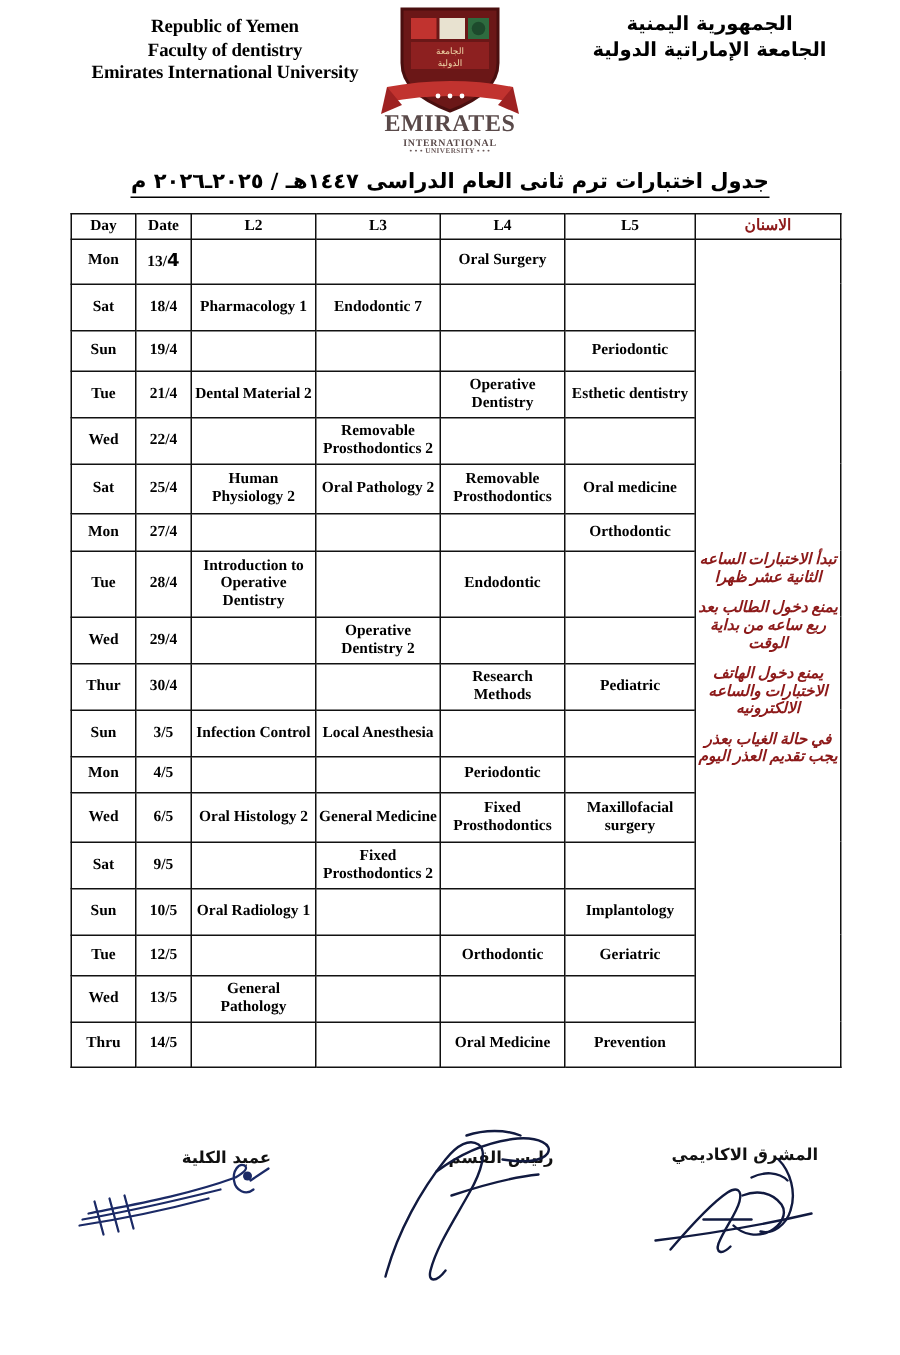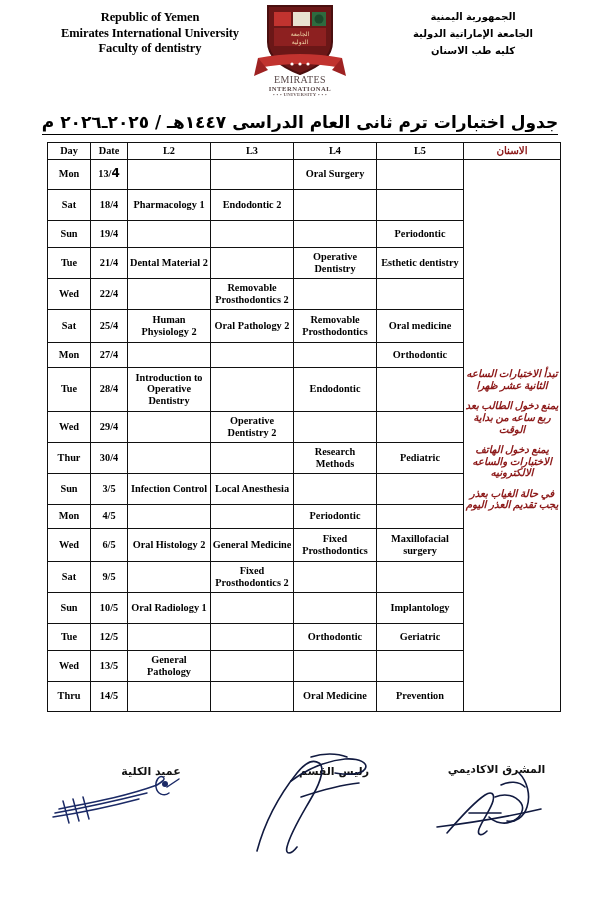--- a/index.html
+++ b/index.html
@@ -31,42 +31,42 @@
     letter-spacing:-0.1px;
   }
   .hdr-ar{
     position:absolute;
     right:22px; top:8px;
     width:210px;
     text-align:center;
     direction:rtl;
     font-family:"DejaVu Sans", sans-serif;
     font-weight:bold;
-    font-size:10px;
+    font-size:13px;
     line-height:17px;
   }
   .logo{
     position:absolute;
     left:50%; top:2px;
     transform:translateX(-50%);
     width:92px;height:96px;
   }
 
   
   .title-wrap{
     position:absolute;
     top:112px; left:0; right:0;
     text-align:center;
   }
   .title{
     display:inline-block;
     direction:rtl;
     font-family:"DejaVu Sans", sans-serif;
     font-weight:bold;
-    font-size:17px;
+    font-size:14px;
     border-bottom:1.3px solid #000;
     padding-bottom:2px;
     letter-spacing:0px;
   }
 
   
   .tbl-wrap{
     position:absolute;
     top:142px;
     left:47px;
@@ -156,22 +156,22 @@
 </style>
 </head>
 <body>
 
 <div class="page">
 
   <div class="header">
 
     <div class="hdr-en">
       <div>Republic of Yemen</div>
+      <div>Faculty of dentistry</div>
       <div>Emirates International University</div>
-      <div>Faculty of dentistry</div>
     </div>
 
     <div class="logo">
       <svg viewBox="0 0 92 96" width="92" height="96" aria-hidden="true">
 
         <path d="M14 4 H78 V40 C78 56 62 66 46 72 C30 66 14 56 14 40 Z" fill="#6b1717" stroke="#4a0f0f" stroke-width="2"></path>
         <rect x="20" y="10" width="17" height="14" fill="#c1332f"></rect>
         <rect x="39" y="10" width="17" height="14" fill="#e8e2d0"></rect>
         <rect x="58" y="10" width="14" height="14" fill="#2e6b3f"></rect>
         <circle cx="65" cy="17" r="4.5" fill="#1d4a2c"></circle>
@@ -180,30 +180,29 @@
         <text x="46" y="42" font-family="DejaVu Sans, sans-serif" font-size="6" fill="#f0d8a8" text-anchor="middle">الدولية</text>
 
         <path d="M4 56 Q46 48 88 56 L88 66 Q46 58 4 66 Z" fill="#c1332f"></path>
         <path d="M4 56 L0 74 L14 68 Z" fill="#9e2222"></path>
         <path d="M88 56 L92 74 L78 68 Z" fill="#9e2222"></path>
         <circle cx="38" cy="62" r="1.6" fill="#fff"></circle>
         <circle cx="46" cy="62" r="1.6" fill="#fff"></circle>
         <circle cx="54" cy="62" r="1.6" fill="#fff"></circle>
       </svg>
       <div style="position:absolute;left:0;top:72px;width:92px;text-align:center;">
-        <div style="font-family:'Liberation Serif',serif;font-weight:normal;font-size:10px;letter-spacing:0.4px;color:#5a4a4a;">EMIRATES</div>
+        <div style="font-family:'Liberation Serif',serif;font-weight:bold;font-size:16px;letter-spacing:0.4px;color:#5a4a4a;">EMIRATES</div>
         <div style="font-family:'Liberation Serif',serif;font-weight:bold;font-size:6.6px;letter-spacing:0.5px;color:#5a4a4a;">INTERNATIONAL</div>
         <div style="font-family:'Liberation Serif',serif;font-weight:bold;font-size:4.8px;letter-spacing:0.3px;color:#6b5a5a;">• • •  UNIVERSITY  • • •</div>
       </div>
     </div>
 
     <div class="hdr-ar">
       <div>الجمهورية اليمنية</div>
       <div>الجامعة الإماراتية الدولية</div>
-      <div>كليه طب الاسنان</div>
     </div>
   </div>
 
   <div class="title-wrap">
     <span class="title">جدول اختبارات ترم ثانى العام الدراسى ١٤٤٧هـ / ٢٠٢٥ـ٢٠٢٦ م</span>
   </div>
 
   <div class="tbl-wrap">
     <table class="sched">
       <colgroup>
@@ -244,21 +243,21 @@
             <div class="note-block">يمنع دخول الهاتف الاختبارات والساعه الالكترونيه</div>
             <div class="note-spacer"></div>
             <div class="note-block">في حالة الغياب بعذر يجب تقديم العذر اليوم</div>
           </td>
         </tr>
 
         <tr style="height:31px;">
           <td class="day-cell">Sat</td>
           <td class="date-cell">18/4</td>
           <td>Pharmacology 1</td>
-          <td>Endodontic 2</td>
+          <td>Endodontic 7</td>
           <td></td>
           <td></td>
         </tr>
 
         <tr style="height:27px;">
           <td class="day-cell">Sun</td>
           <td class="date-cell">19/4</td>
           <td></td>
           <td></td>
           <td></td>

